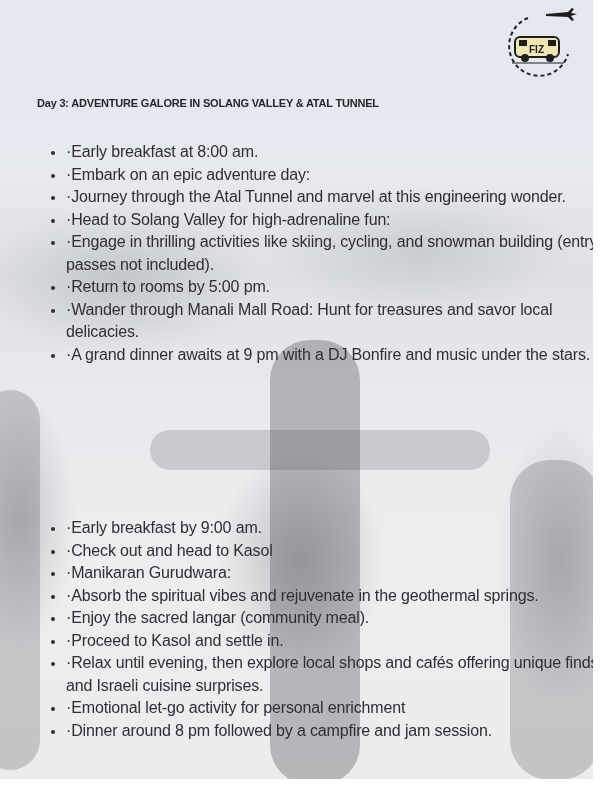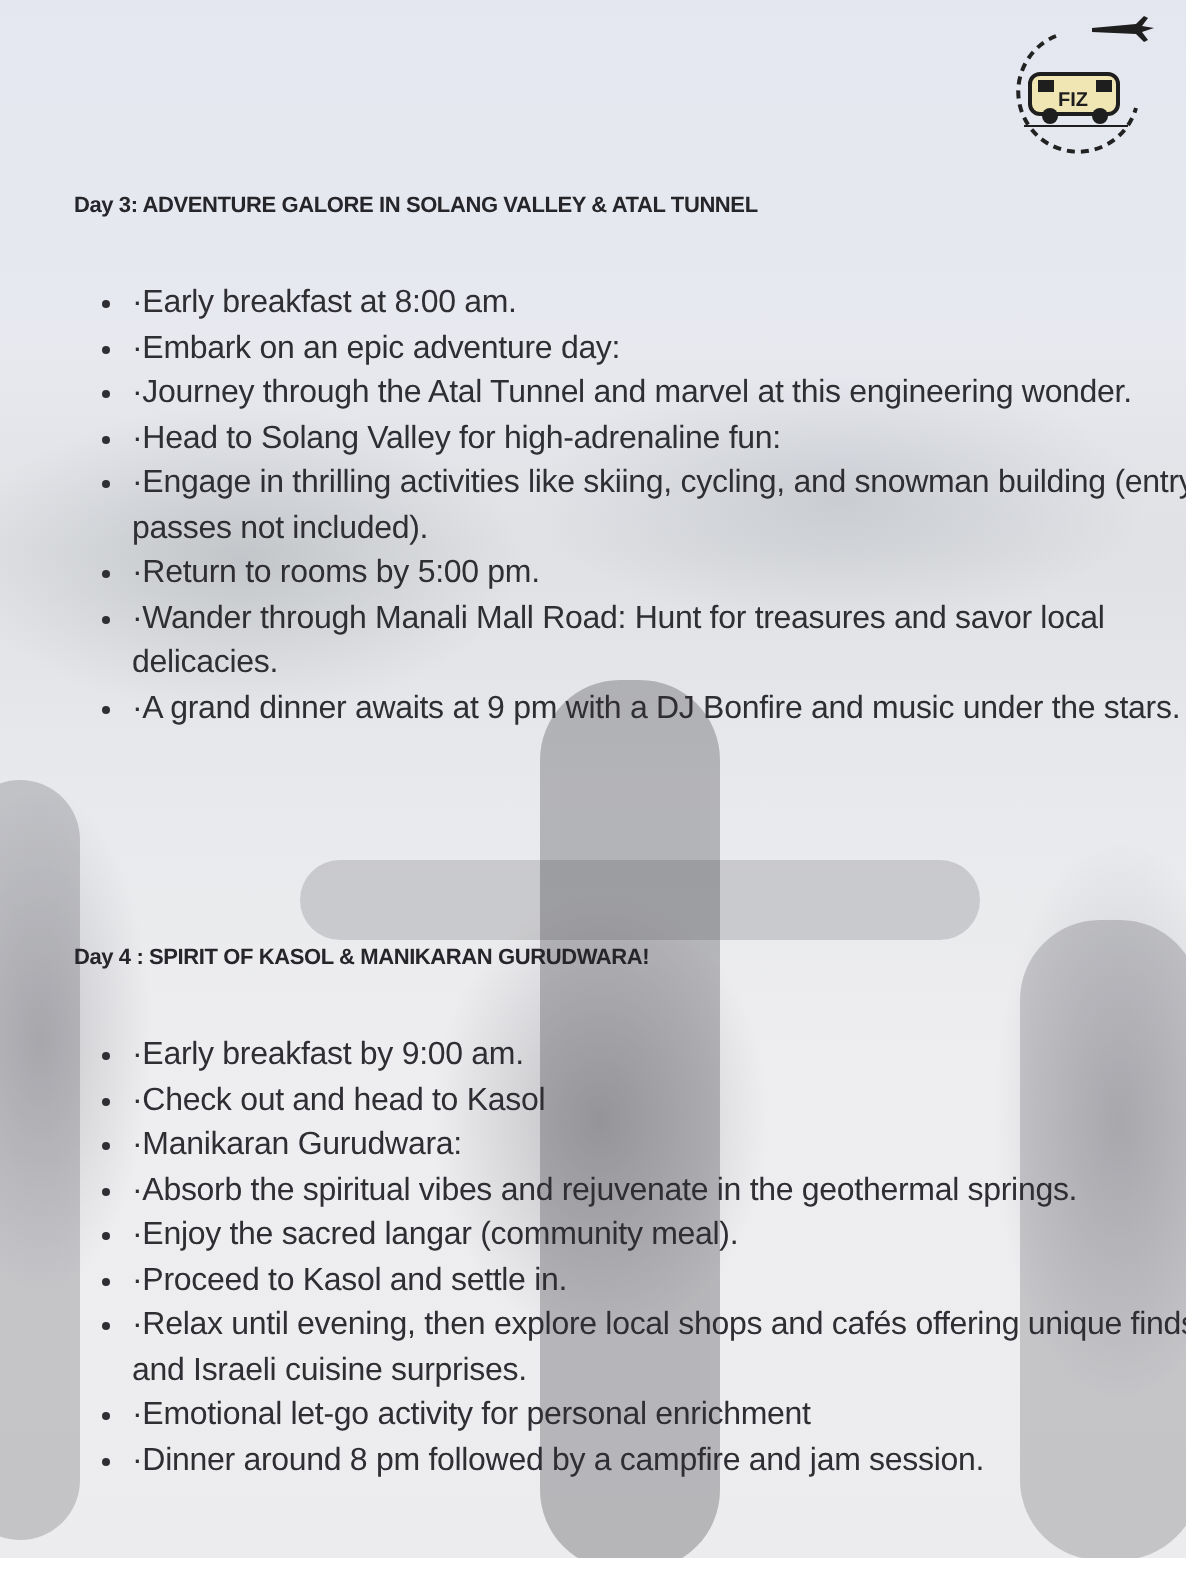--- a/index.html
+++ b/index.html
@@ -65,21 +65,20 @@
     <li>·Early breakfast at 8:00 am.</li>
     <li>·Embark on an epic adventure day:</li>
     <li>·Journey through the Atal Tunnel and marvel at this engineering wonder.</li>
     <li>·Head to Solang Valley for high-adrenaline fun:</li>
     <li>·Engage in thrilling activities like skiing, cycling, and snowman building (entry passes not included).</li>
     <li>·Return to rooms by 5:00 pm.</li>
     <li>·Wander through Manali Mall Road: Hunt for treasures and savor local delicacies.</li>
     <li>·A grand dinner awaits at 9 pm with a DJ Bonfire and music under the stars.</li>
   </ul>
 
-  <h2 class="day-title" style="top:473px;">Day 4 : SPIRIT OF KASOL &amp; MANIKARAN GURUDWARA!</h2>
   <ul class="items" style="top:517px;">
     <li>·Early breakfast by 9:00 am.</li>
     <li>·Check out and head to Kasol</li>
     <li>·Manikaran Gurudwara:</li>
     <li>·Absorb the spiritual vibes and rejuvenate in the geothermal springs.</li>
     <li>·Enjoy the sacred langar (community meal).</li>
     <li>·Proceed to Kasol and settle in.</li>
     <li>·Relax until evening, then explore local shops and cafés offering unique finds and Israeli cuisine surprises.</li>
     <li>·Emotional let-go activity for personal enrichment</li>
     <li>·Dinner around 8 pm followed by a campfire and jam session.</li>

